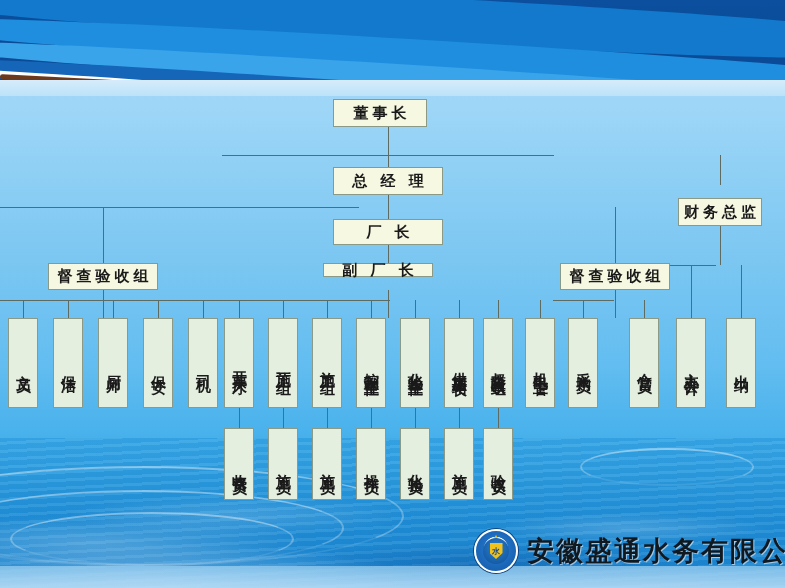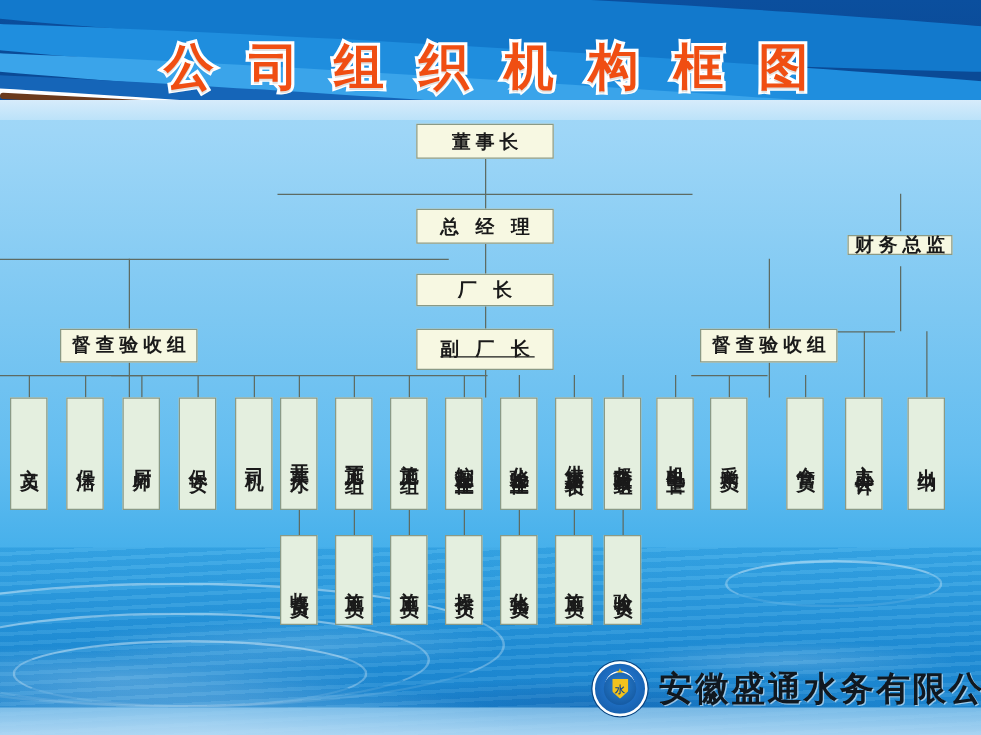--- a/index.html
+++ b/index.html
@@ -124,21 +124,20 @@
     <div class="swoosh sw1"></div>
     <div class="swoosh sw2"></div>
     <div class="swoosh sw3"></div>
     <div class="swoosh sw4"></div>
     <div class="swoosh sw-white"></div>
     <div class="swoosh sw-pale"></div>
     <div class="swoosh sw-brown"></div>
     <div class="swoosh sw-brown2"></div>
     <div class="hdr-fade"></div>
   </div>
-  <div class="title">公 司 组 织 机 构 框 图</div>
 
   <div id="chart-layer">
       <div class="ln lnv" style="left: 388px; top: 127px; height: 40px;"></div>
       <div class="ln lnv" style="left: 388px; top: 195px; height: 24px;"></div>
       <div class="ln lnh" style="left: 222px; top: 155px; width: 332px;"></div>
       <div class="ln lnv" style="left: 720px; top: 155px; height: 30px;"></div>
       <div class="ln lnv" style="left: 388px; top: 245px; height: 18px;"></div>
       <div class="ln lnh" style="left: -153px; top: 207px; width: 512px;"></div>
       <div class="ln lnv" style="left: 103px; top: 207px; height: 56px;"></div>
       <div class="ln lnv" style="left: 615px; top: 207px; height: 56px;"></div>
@@ -167,26 +166,26 @@
       <div class="ln lnv" style="left: 644px; top: 300px; height: 18px;"></div>
       <div class="ln lnv" style="left: 691px; top: 265px; height: 53px;"></div>
       <div class="ln lnv" style="left: 741px; top: 265px; height: 53px;"></div>
       <div class="ln lnv" style="left: 239px; top: 408px; height: 20px;"></div>
       <div class="ln lnv" style="left: 283px; top: 408px; height: 20px;"></div>
       <div class="ln lnv" style="left: 327px; top: 408px; height: 20px;"></div>
       <div class="ln lnv" style="left: 371px; top: 408px; height: 20px;"></div>
       <div class="ln lnv" style="left: 415px; top: 408px; height: 20px;"></div>
       <div class="ln lnv" style="left: 459px; top: 408px; height: 20px;"></div>
       <div class="ln lnv" style="left: 498px; top: 408px; height: 20px;"></div>
-      <div class="box h" style="left: 333px; top: 99px; width: 110px; height: 28px;">董事长</div>
+      <div class="box h" style="left: 333px; top: 99px; width: 94px; height: 28px;">董事长</div>
       <div class="box h tall" style="left: 333px; top: 167px; width: 110px; height: 28px;">总 经 理</div>
-      <div class="box h" style="left: 678px; top: 188px; width: 84px; height: 16px;">财务总监</div>
+      <div class="box h" style="left: 678px; top: 198px; width: 84px; height: 28px;">财务总监</div>
       <div class="box h tall" style="left: 333px; top: 219px; width: 110px; height: 26px;">厂    长</div>
       <div class="box h tall" style="left: 48px; top: 263px; width: 110px; height: 27px;">督查验收组</div>
-      <div class="box h tall" style="left: 333px; top: 263px; width: 110px; height: 33px; text-decoration: underline;">副 厂 长</div>
+      <div class="box h tall" style="left: 323px; top: 263px; width: 110px; height: 14px;">副 厂 长</div>
       <div class="box h tall" style="left: 560px; top: 263px; width: 110px; height: 27px;">督查验收组</div>
       <div class="box v" style="left: 8px; top: 318px; width: 30px; height: 90px;">文员</div>
       <div class="box v" style="left: 53px; top: 318px; width: 30px; height: 90px;">保洁</div>
       <div class="box v" style="left: 98px; top: 318px; width: 30px; height: 90px;">厨师</div>
       <div class="box v" style="left: 143px; top: 318px; width: 30px; height: 90px;">保安</div>
       <div class="box v" style="left: 188px; top: 318px; width: 30px; height: 90px;">司机</div>
       <div class="box v" style="left: 224px; top: 318px; width: 30px; height: 90px;">开票大厅</div>
       <div class="box v" style="left: 268px; top: 318px; width: 30px; height: 90px;">施工一组</div>
       <div class="box v" style="left: 312px; top: 318px; width: 30px; height: 90px;">施工二组</div>
       <div class="box v tall" style="left: 356px; top: 318px; width: 30px; height: 90px;">控制室主任</div>

